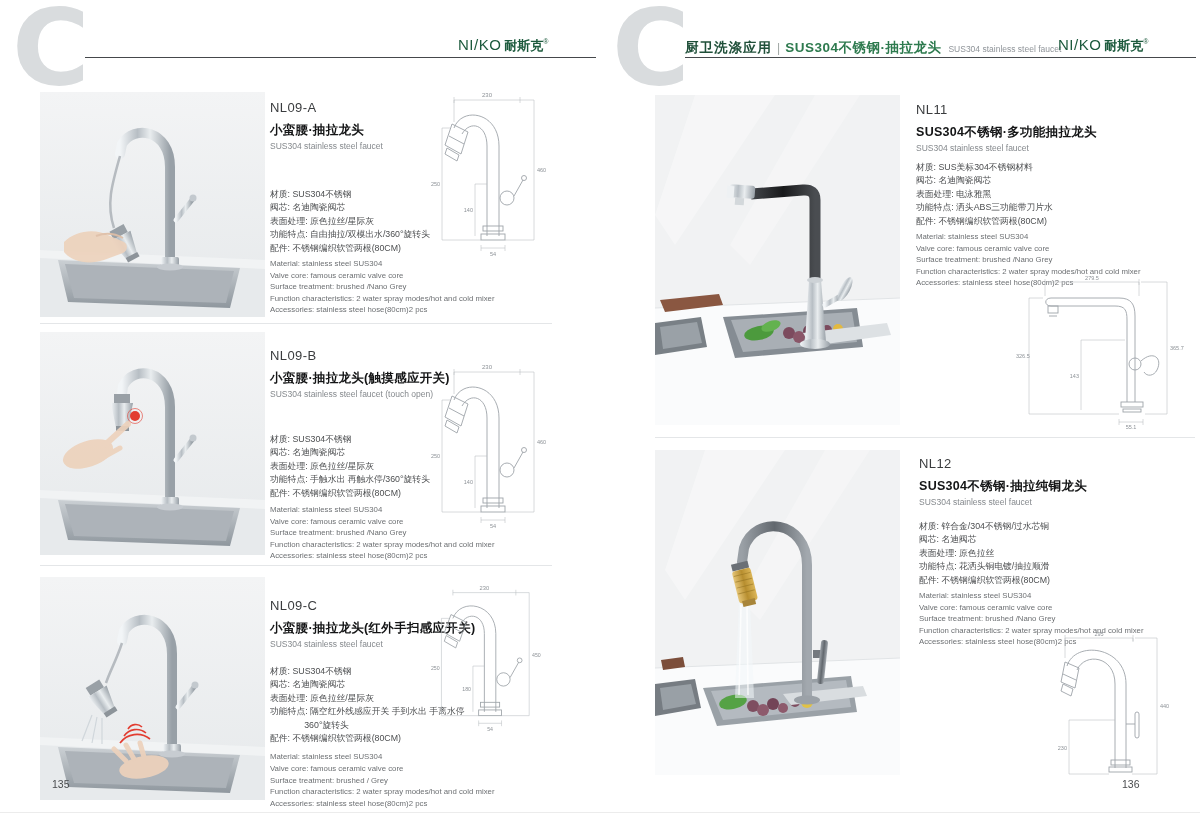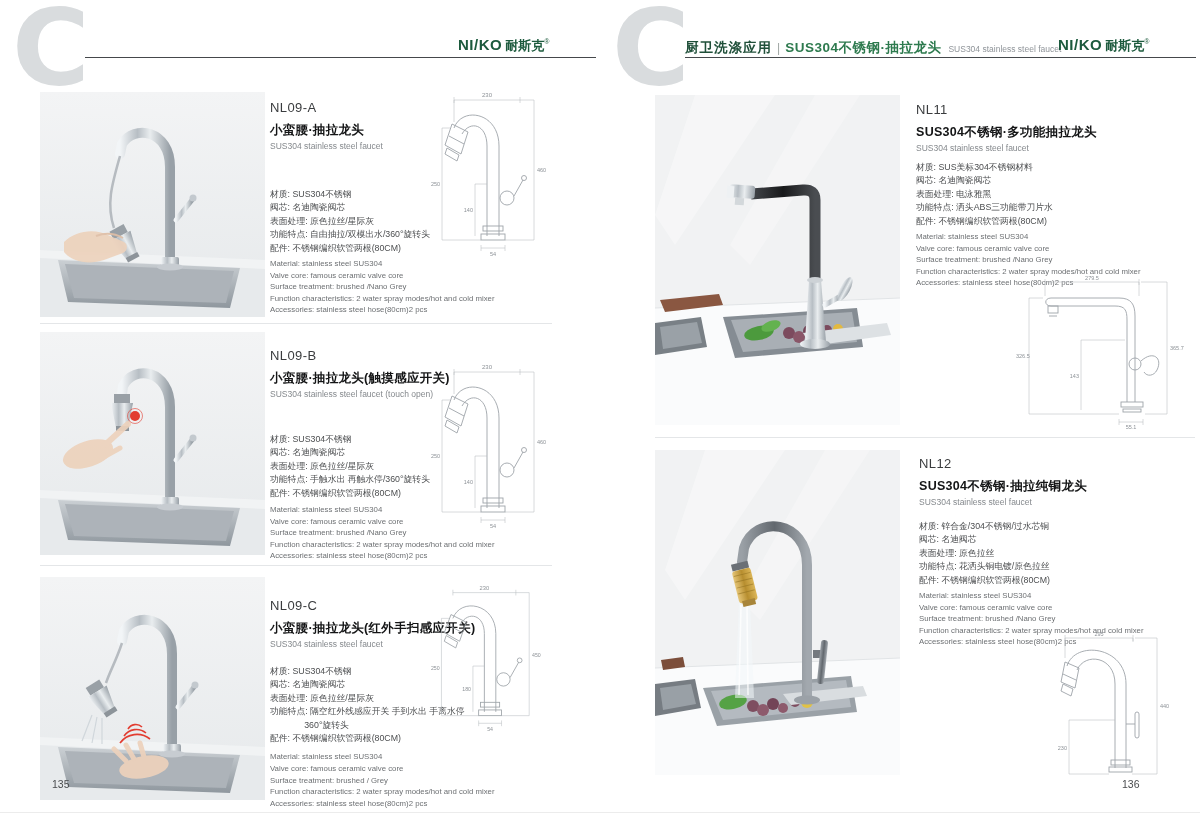--- a/index.html
+++ b/index.html
@@ -5,21 +5,21 @@
   *{margin:0;padding:0;box-sizing:border-box}
   html,body{width:1200px;height:820px;background:#ffffff;font-family:"Liberation Sans",sans-serif;position:relative;overflow:hidden}
   .page{position:absolute;top:0;width:600px;height:820px}
   .c-mark{position:absolute;left:12px;top:-4px;font-size:106px;line-height:106px;font-weight:700;color:#d9dcde;font-family:"DejaVu Sans",sans-serif}
   .hdr{position:absolute;top:38px;left:85px;white-space:nowrap}
   .hdr-cat{font-size:13.5px;font-weight:700;color:#20503a;letter-spacing:1px}
   .hdr-div{font-size:12px;color:#9fa6a3;margin:0 5px;font-weight:400}
   .hdr-series{font-size:13.5px;font-weight:700;color:#2d7a4e;letter-spacing:.5px}
   .hdr-en{font-size:8.5px;color:#8f9499;margin-left:7px}
   .logo{position:absolute;top:36px;left:458px;white-space:nowrap;color:#1c5a3d}
-  .logo-en{font-size:15px;font-weight:700;letter-spacing:.5px}
+  .logo-en{font-size:15px;font-weight:400;letter-spacing:.5px}
   .logo-cn{font-size:13px;font-weight:700;margin-left:3px}
   .logo-reg{font-size:7px;vertical-align:super}
   .hdr-rule{position:absolute;top:57px;left:85px;width:511px;height:1px;background:#45484b}
   .sep{position:absolute;height:1px;background:#e4e6e8}
   .tcol{position:absolute}
   .model{font-size:13px;color:#3a3c3e;letter-spacing:.4px}
   .name-cn{font-size:12.5px;font-weight:700;color:#141516;margin-top:7px;letter-spacing:.3px;white-space:nowrap}
   .name-en{font-size:8.5px;color:#85898d;margin-top:2px;white-space:nowrap}
   .specs-cn div{font-size:8.8px;color:#4c4e50;line-height:13.4px;white-space:pre}
   .specs-en div{font-size:7.8px;color:#6d7073;line-height:11.6px;white-space:nowrap}
@@ -505,21 +505,21 @@
     </svg>
   </div>
   <div class="tcol" style="left:319px;top:448px;width:190px">
     <div class="model" style="margin-top:8px">NL12</div>
     <div class="name-cn">SUS304不锈钢·抽拉纯铜龙头</div>
     <div class="name-en">SUS304 stainless steel faucet</div>
     <div class="specs-cn" style="margin-top:13px">
         <div>材质: 锌合金/304不锈钢/过水芯铜</div>
         <div>阀芯: 名迪阀芯</div>
         <div>表面处理: 原色拉丝</div>
-        <div>功能特点: 花洒头铜电镀/原色拉丝</div>
+        <div>功能特点: 花洒头铜电镀/抽拉顺滑</div>
         <div>配件: 不锈钢编织软管两根(80CM)</div>
       </div>
     <div class="specs-en" style="margin-top:3px">
         <div>Material: stainless steel SUS304</div>
         <div>Valve core: famous ceramic valve core</div>
         <div>Surface treatment: brushed /Nano Grey</div>
         <div>Function characteristics: 2 water spray modes/hot and cold mixer</div>
         <div>Accessories: stainless steel hose(80cm)2 pcs</div>
       </div>
   </div>

